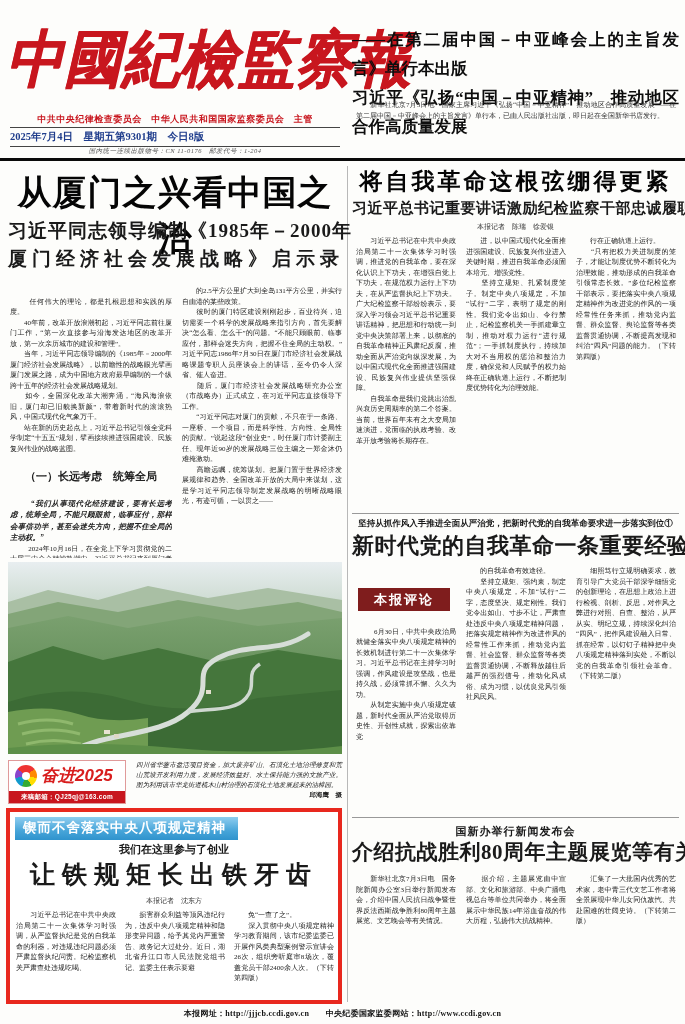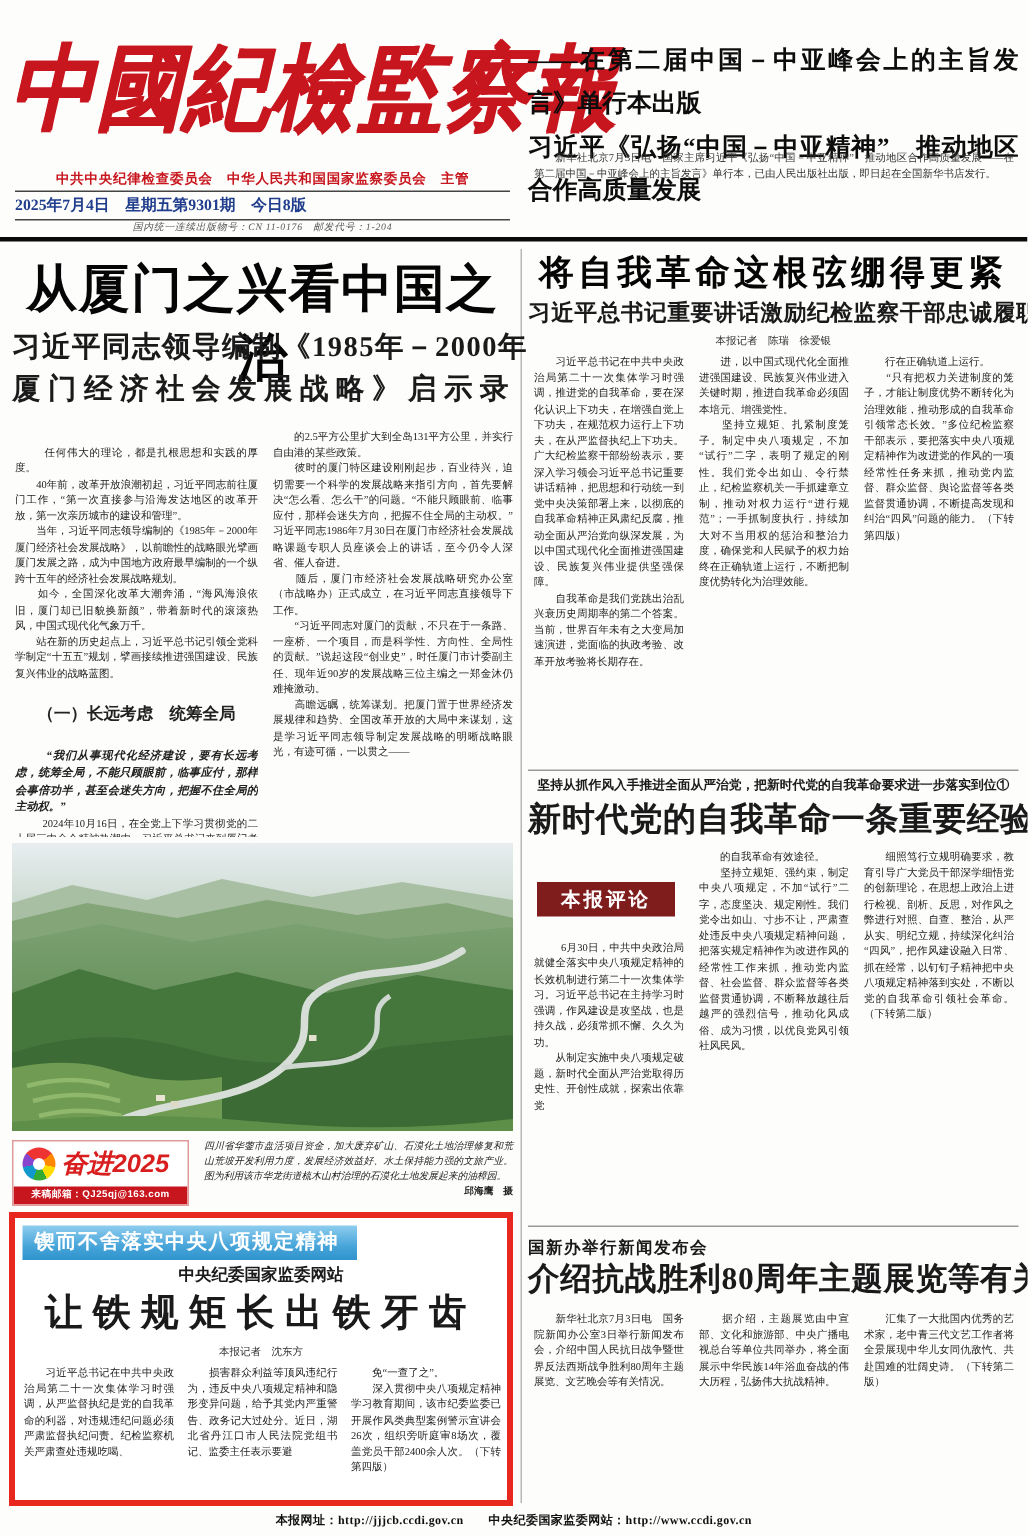--- a/index.html
+++ b/index.html
@@ -128,21 +128,21 @@
     font-size:22px;font-weight:900;letter-spacing:0.5px;white-space:nowrap;
   }
   .cm-label{
     width:92px;height:23px;background:#7f1d1d;color:#fff;
     font-weight:900;font-size:13px;text-align:center;line-height:23px;letter-spacing:2px;
     margin:1px 0 5px 2px;
   }
   .cm-col1{left:356px;top:566px;width:100px;height:242px;}
   .cm-col2{left:466px;top:566px;width:100px;height:242px;}
   .cm-col3{left:576px;top:566px;width:100px;height:242px;}
-  .ex-kicker{left:352px;top:824px;width:327px;text-align:left;font-size:11px;font-weight:bold;letter-spacing:1px;}
+  .ex-kicker{left:352px;top:824px;width:327px;text-align:center;font-size:11px;font-weight:bold;letter-spacing:1px;}
   .ex-headline{
     left:352px;top:838px;width:327px;text-align:center;
     font-size:21px;font-weight:900;letter-spacing:0.5px;white-space:nowrap;
   }
   .ex-col1{left:356px;top:874px;width:100px;height:126px;}
   .ex-col2{left:466px;top:874px;width:100px;height:126px;}
   .ex-col3{left:576px;top:874px;width:100px;height:126px;}
   
   .footer-line{
     left:0;top:1008px;width:685px;text-align:center;
@@ -229,21 +229,21 @@
     <div class="badge-email sans">来稿邮箱：QJ25qj@163.com</div>
   </div>
   <div class="caption-text">
     <span>四川省华蓥市盘活项目资金，加大废弃矿山、石漠化土地治理修复和荒山荒坡开发利用力度，发展经济效益好、水土保持能力强的文旅产业。图为利用该市华龙街道梳木山村治理的石漠化土地发展起来的油樟园。</span>
     <span class="caption-credit">邱海鹰　摄</span>
   </div>
 </div>
 
 <div class="abs red-box">
   <div class="blue-banner sans">锲而不舍落实中央八项规定精神</div>
-  <div class="iron-kicker">中央纪委国家监委网站</div>
+  <div class="iron-kicker">我们在这里参与了创业</div>
   <div class="iron-headline">让铁规矩长出铁牙齿</div>
   <div class="iron-byline">本报记者　沈东方</div>
   <div class="iron-cols">
     <div class="col iron-col2">　　损害群众利益等顶风违纪行为，违反中央八项规定精神和隐形变异问题，给予其党内严重警告、政务记大过处分。近日，湖北省丹江口市人民法院党组书记、监委主任表示要避</div>
     <div class="col iron-col1">　　习近平总书记在中共中央政治局第二十一次集体学习时强调，从严监督执纪是党的自我革命的利器，对违规违纪问题必须严肃监督执纪问责。纪检监察机关严肃查处违规吃喝、</div>
     <div class="col iron-col3">　　免“一查了之”。
 　　深入贯彻中央八项规定精神学习教育期间，该市纪委监委已开展作风类典型案例警示宣讲会26次，组织旁听庭审8场次，覆盖党员干部2400余人次。（下转第四版）</div>
   </div>
 </div>
 

